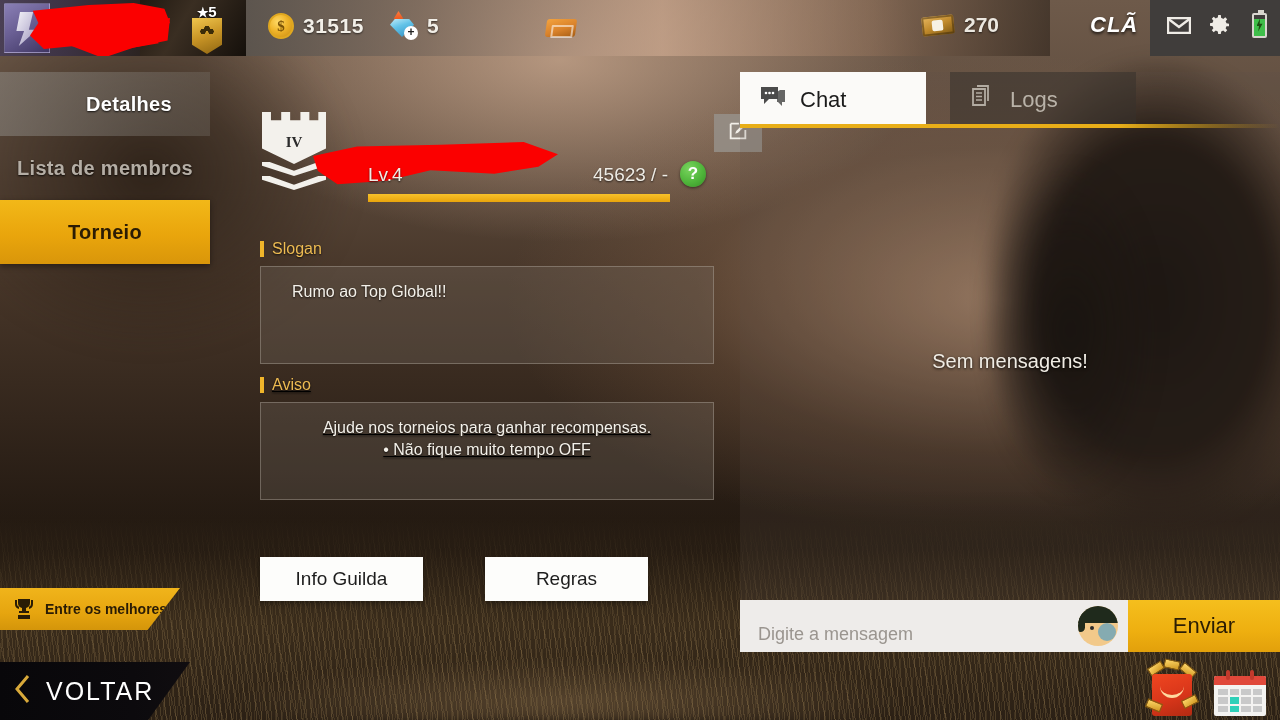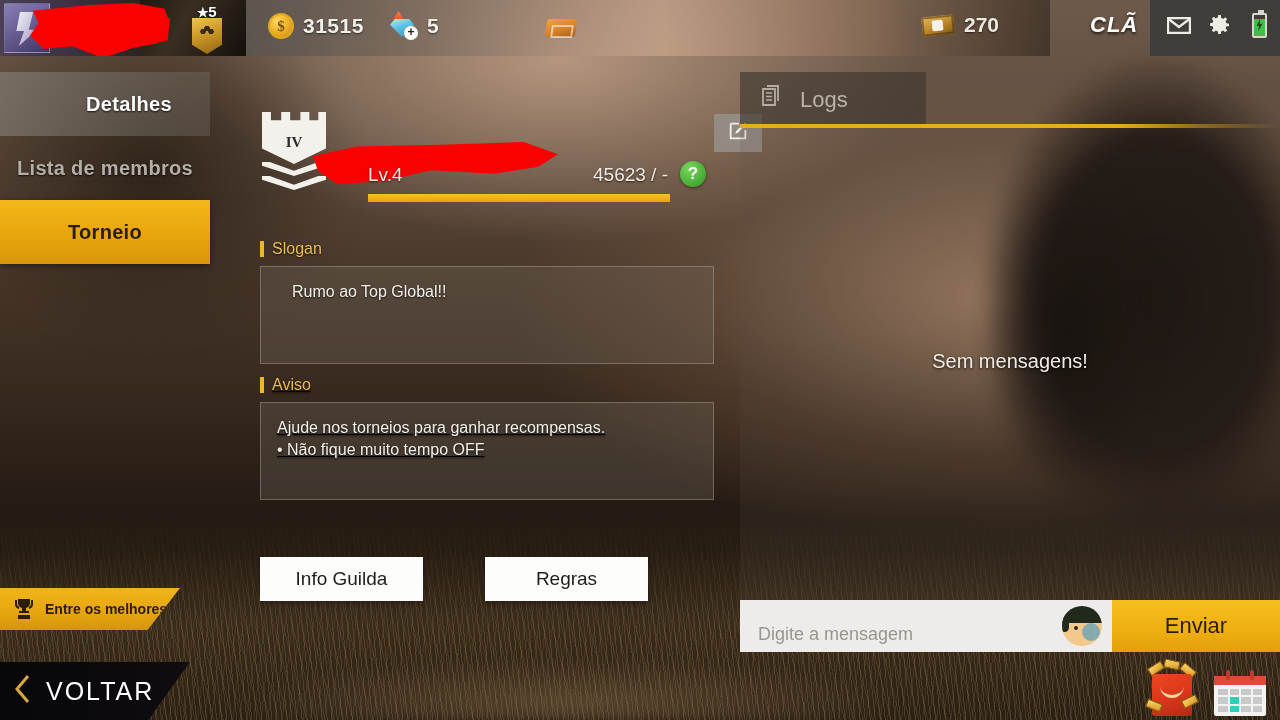--- a/index.html
+++ b/index.html
@@ -268,21 +268,21 @@
     margin-bottom: 8px; text-shadow: 0 1px 2px rgba(0,0,0,.8);
   }
   .sec-label .tick { width: 4px; height: 16px; background: #f0b52a; display: block; }
   .sec-box {
     background: rgba(118,108,98,0.30);
     border: 1px solid rgba(190,182,172,0.38);
     padding: 14px 16px; color: #f4f1ea; font-size: 16px; line-height: 1.35;
     text-shadow: 0 1px 2px rgba(0,0,0,.75);
   }
   .sec-box.slogan { height: 98px; padding-left: 31px; }
-  .sec-box.aviso { height: 98px; }
+  .sec-box.aviso { height: 98px; text-align: center; }
   .sec-slogan-wrap { top: 160px; }
   .sec-aviso-wrap { top: 296px; text-decoration: underline; }
 
   .btn-row { position: absolute; left: 50px; top: 485px; display: flex; gap: 62px; }
   .wbtn {
     width: 163px; height: 44px; background: #fdfdfb; color: #1d1d1d;
     font-size: 19px; display: flex; align-items: center; justify-content: center;
     cursor: pointer; box-shadow: 0 2px 5px rgba(0,0,0,0.35);
   }
 
@@ -290,21 +290,21 @@
   .chat-panel {
     position: absolute; left: 740px; top: 72px; width: 540px; height: 580px; z-index: 15;
     background: rgba(92,82,72,0.16);
   }
   .chat-tabs { display: flex; height: 56px; position: relative; }
   .tab {
     display: flex; align-items: center; gap: 14px; padding: 0 26px 0 20px;
     font-size: 22px; cursor: pointer;
   }
   .tab.active { background: #fbfaf8; color: #1b1b1b; width: 186px; }
-  .tab.inactive { background: rgba(55,50,44,0.55); color: #b9b2a8; width: 186px; }
+  .tab.inactive { background: rgba(55,50,44,0.55); color: #b9b2a8; width: 186px; margin-left: 24px; }
   .tab-underline {
     position: absolute; left: 0; bottom: 0; width: 540px; height: 4px;
     background: linear-gradient(to right, #e8ae18 0%, #e8ae18 70%, rgba(232,174,24,0) 100%);
   }
   .chat-body {
     position: relative; height: 466px; display: flex; align-items: center; justify-content: center;
   }
   .empty-msg {
     color: #f0ece4; font-size: 20px; text-shadow: 0 1px 3px rgba(0,0,0,.85);
   }
@@ -316,21 +316,21 @@
   .chat-input .ph { color: #9a958f; font-size: 18px; margin-top: 16px; }
   .emoji-btn {
     position: absolute; right: 10px; top: 6px; width: 40px; height: 40px; border-radius: 50%;
     overflow: hidden; background: #f2c98a; cursor: pointer;
   }
   .emoji-btn .hair { position: absolute; left: 0; top: 0; width: 40px; height: 17px; background: #1f2a1c; border-radius: 20px 20px 0 0; }
   .emoji-btn .hair:after { content:""; position:absolute; left:-2px; top:6px; width:9px; height:20px; background:#1f2a1c; border-radius:6px; }
   .emoji-btn .eye { position: absolute; left: 12px; top: 20px; width: 4px; height: 4px; background: #2b2b2b; border-radius: 50%; }
   .emoji-btn .tear { position: absolute; right: 2px; top: 17px; width: 18px; height: 18px; border-radius: 50%; background: rgba(96,160,190,0.75); }
   .send-btn {
-    width: 168px; background: linear-gradient(to bottom, #f5bf1d 0%, #eeaf10 60%, #e2a00b 100%);
+    width: 152px; background: linear-gradient(to bottom, #f5bf1d 0%, #eeaf10 60%, #e2a00b 100%);
     color: #2b1d04; font-size: 22px; display: flex; align-items: center; justify-content: center;
     cursor: pointer;
   }
 
   
   .back-banner {
     position: absolute; left: 0; bottom: 0; width: 190px; height: 58px;
     background: linear-gradient(to right, #08070a 0%, #0c0a0d 70%, #100d10 100%);
     clip-path: polygon(0 0, 100% 0, 78% 100%, 0 100%);
     display: flex; align-items: center; gap: 14px; padding-left: 14px; z-index: 25; cursor: pointer;
@@ -506,20 +506,32 @@
     </div>
 
     <div class="btn-row">
       <div class="wbtn">Info Guilda</div>
       <div class="wbtn">Regras</div>
     </div>
   </div>
 
   <div class="chat-panel">
     <div class="chat-tabs">
+      <div class="tab active">
+        <span>
+          <svg width="26" height="22" viewBox="0 0 26 22">
+              <path fill="#4b4b4b" d="M1 1h17v12H9l-5 5v-5H1z"></path>
+              <path fill="#4b4b4b" d="M20 4h5v12h-3v4l-4-4h-1V6z" opacity=".85"></path>
+              <circle cx="6" cy="7" r="1.3" fill="#fff"></circle>
+              <circle cx="9.5" cy="7" r="1.3" fill="#fff"></circle>
+              <circle cx="13" cy="7" r="1.3" fill="#fff"></circle>
+            </svg>
+        </span>
+        <span>Chat</span>
+      </div>
       <div class="tab inactive">
         <span>
           <svg width="26" height="24" viewBox="0 0 26 24">
               <path fill="none" stroke="#b3aca2" stroke-width="1.8" d="M3 4h12v16H3z"></path>
               <path fill="none" stroke="#b3aca2" stroke-width="1.8" d="M7 1h11v15"></path>
               <path stroke="#b3aca2" stroke-width="1.6" d="M6 8h6M6 11.5h6M6 15h6"></path>
             </svg>
         </span>
         <span>Logs</span>
       </div>

